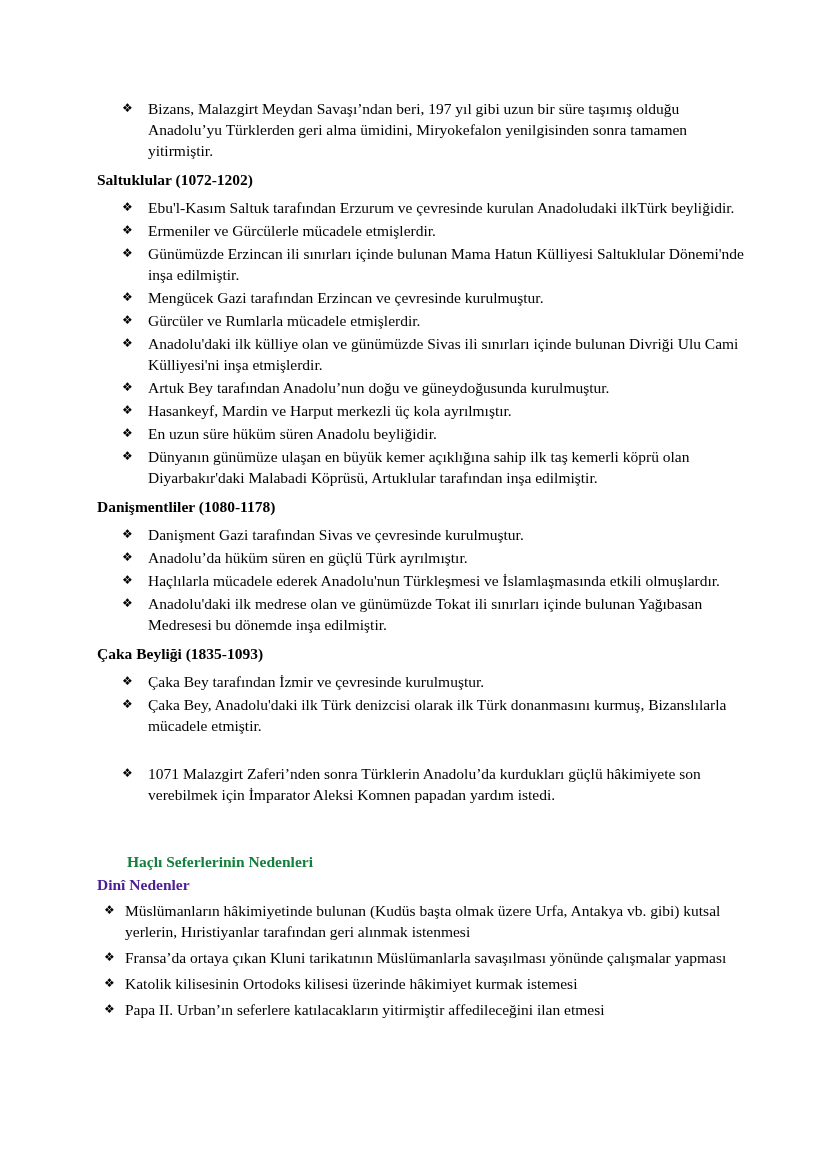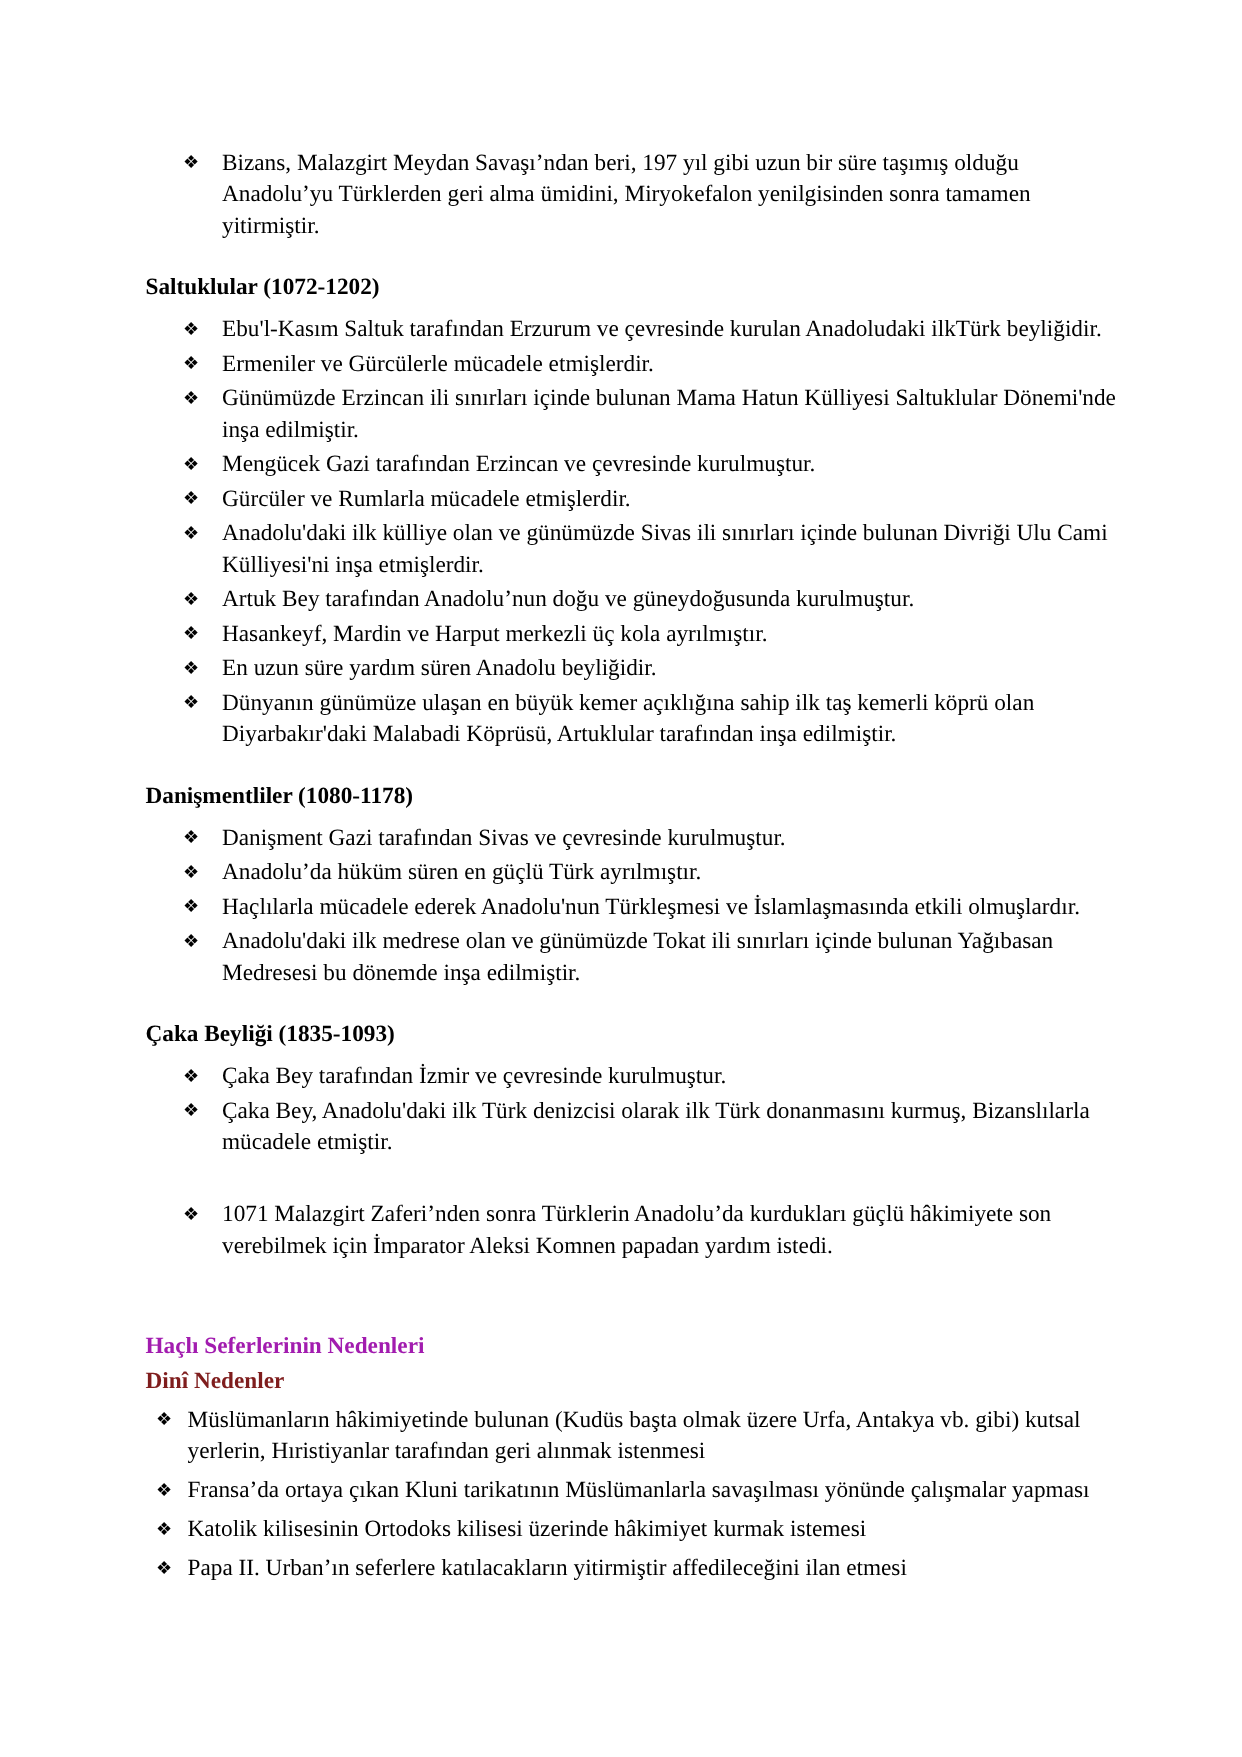--- a/index.html
+++ b/index.html
@@ -14,21 +14,21 @@
   }
   .page {
     box-sizing: border-box;
     width: 828px;
     height: 1171px;
     padding: 98px 84px 40px 97px;
   }
   h2.sec-heading {
     font-size: 15.5px;
     font-weight: bold;
-    margin: 20px 0 7px 0;
+    margin: 8px 0 7px 0;
   }
   h2.color-heading {
     font-size: 15.5px;
     font-weight: bold;
     margin: 0 0 2px 0;
   }
   .crusades-block { margin-top: 46px; }
   ul.blist {
     list-style: none;
     margin: 0;
@@ -98,21 +98,21 @@
     <li>
       <span class="blt">❖</span>
       <span class="txt">Artuk Bey tarafından Anadolu’nun doğu ve güneydoğusunda kurulmuştur.</span>
     </li>
     <li>
       <span class="blt">❖</span>
       <span class="txt">Hasankeyf, Mardin ve Harput merkezli üç kola ayrılmıştır.</span>
     </li>
     <li>
       <span class="blt">❖</span>
-      <span class="txt">En uzun süre yardım süren Anadolu beyliğidir.</span>
+      <span class="txt">En uzun süre hüküm süren Anadolu beyliğidir.</span>
     </li>
     <li>
       <span class="blt">❖</span>
       <span class="txt">Dünyanın günümüze ulaşan en büyük kemer açıklığına sahip ilk taş kemerli köprü olan Diyarbakır'daki Malabadi Köprüsü, Artuklular tarafından inşa edilmiştir.</span>
     </li>
   </ul>
 
   <h2 class="sec-heading">Danişmentliler (1080-1178)</h2>
   <ul class="blist">
     <li>
@@ -147,22 +147,22 @@
   </ul>
 
   <ul class="blist standalone">
     <li>
       <span class="blt">❖</span>
       <span class="txt">1071 Malazgirt Zaferi’nden sonra Türklerin Anadolu’da kurdukları güçlü hâkimiyete son verebilmek için İmparator Aleksi Komnen papadan yardım istedi.</span>
     </li>
   </ul>
 
   <div class="crusades-block">
-    <h2 class="color-heading" style="color: #a21caf;">Haçlı Seferlerinin Nedenleri</h2>
-    <h2 class="color-heading" style="color: #7f1d1d;">Dinî Nedenler</h2>
+    <h2 class="color-heading" style="color: #15803d; margin-left: 30px;">Haçlı Seferlerinin Nedenleri</h2>
+    <h2 class="color-heading" style="color: #4c1d95;">Dinî Nedenler</h2>
     <ul class="blist flush spaced" style="margin-top:5px;">
       <li>
         <span class="blt">❖</span>
         <span class="txt">Müslümanların hâkimiyetinde bulunan (Kudüs başta olmak üzere Urfa, Antakya vb. gibi) kutsal yerlerin, Hıristiyanlar tarafından geri alınmak istenmesi</span>
       </li>
       <li>
         <span class="blt">❖</span>
         <span class="txt">Fransa’da ortaya çıkan Kluni tarikatının Müslümanlarla savaşılması yönünde çalışmalar yapması</span>
       </li>
       <li>

